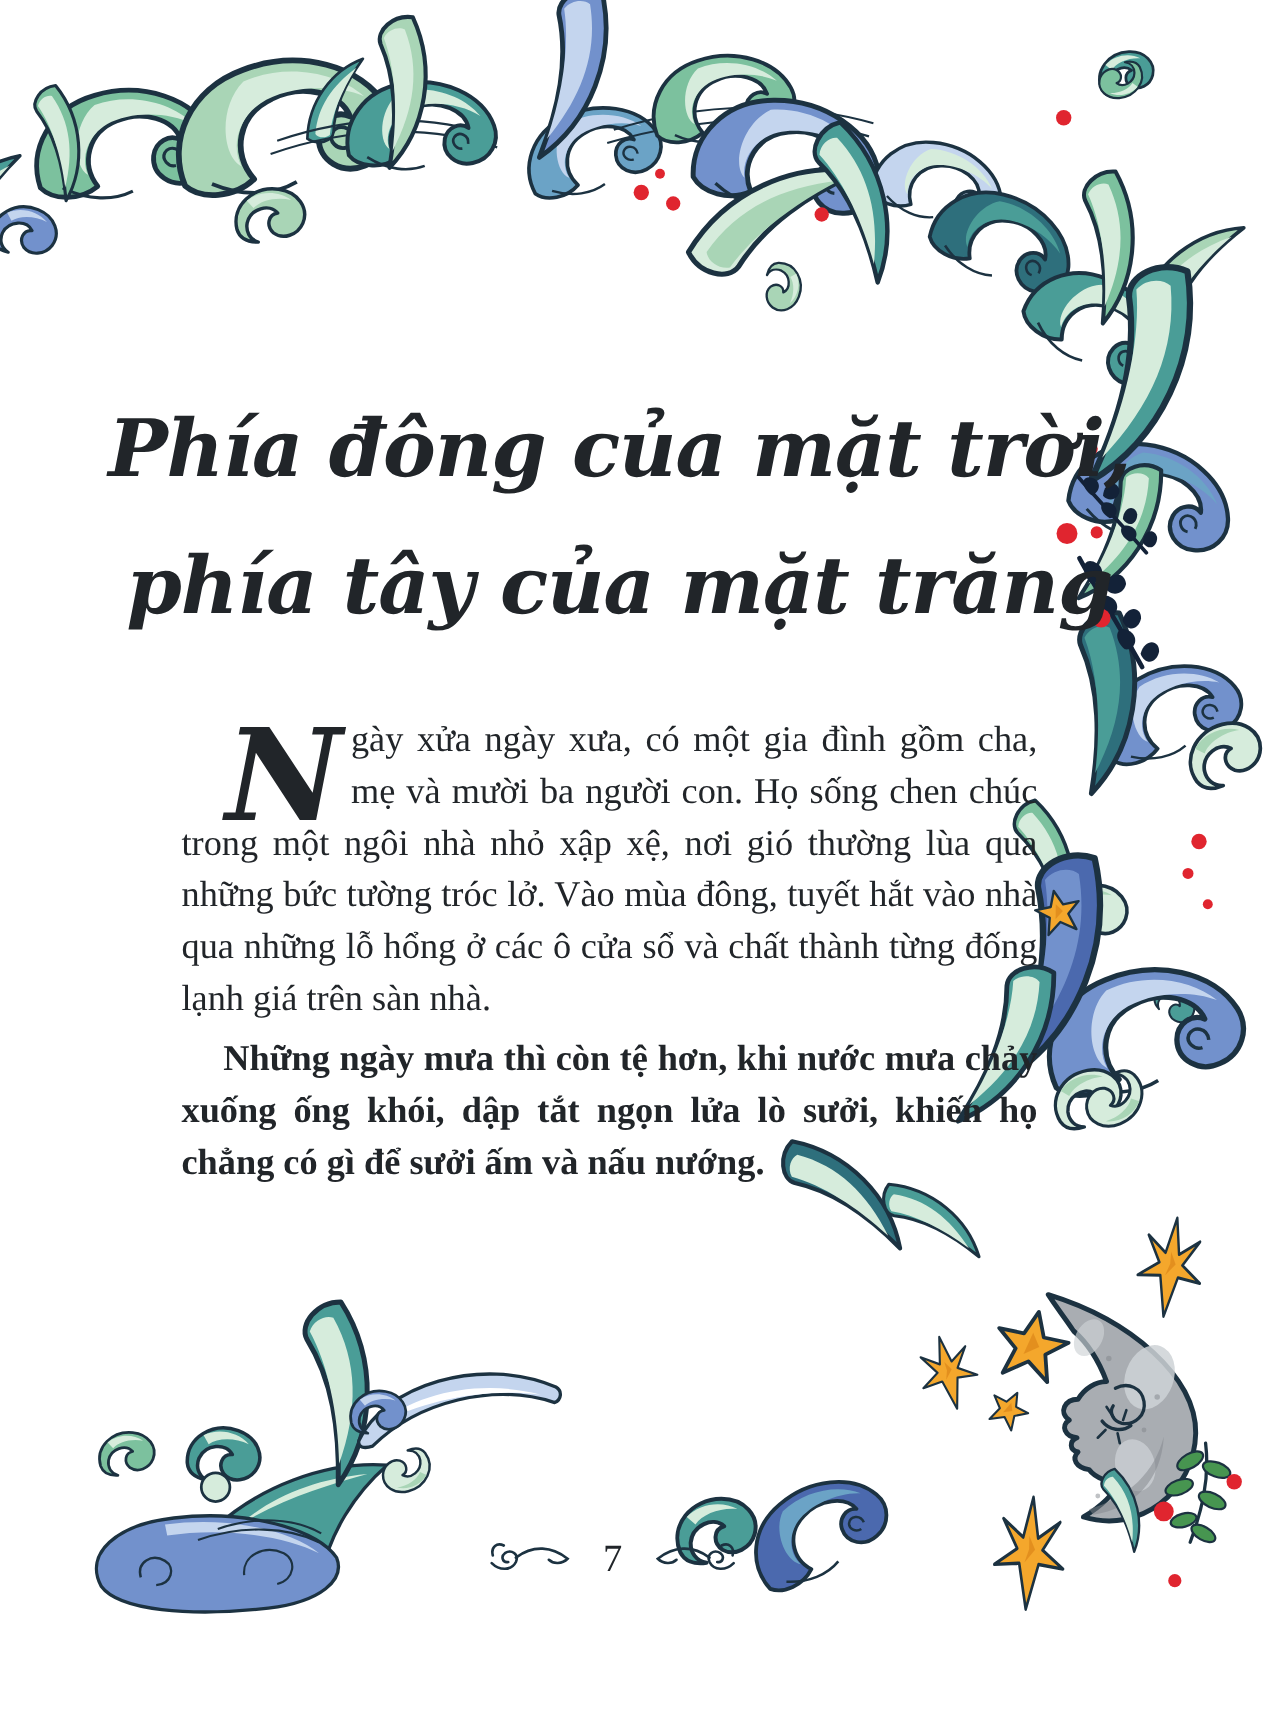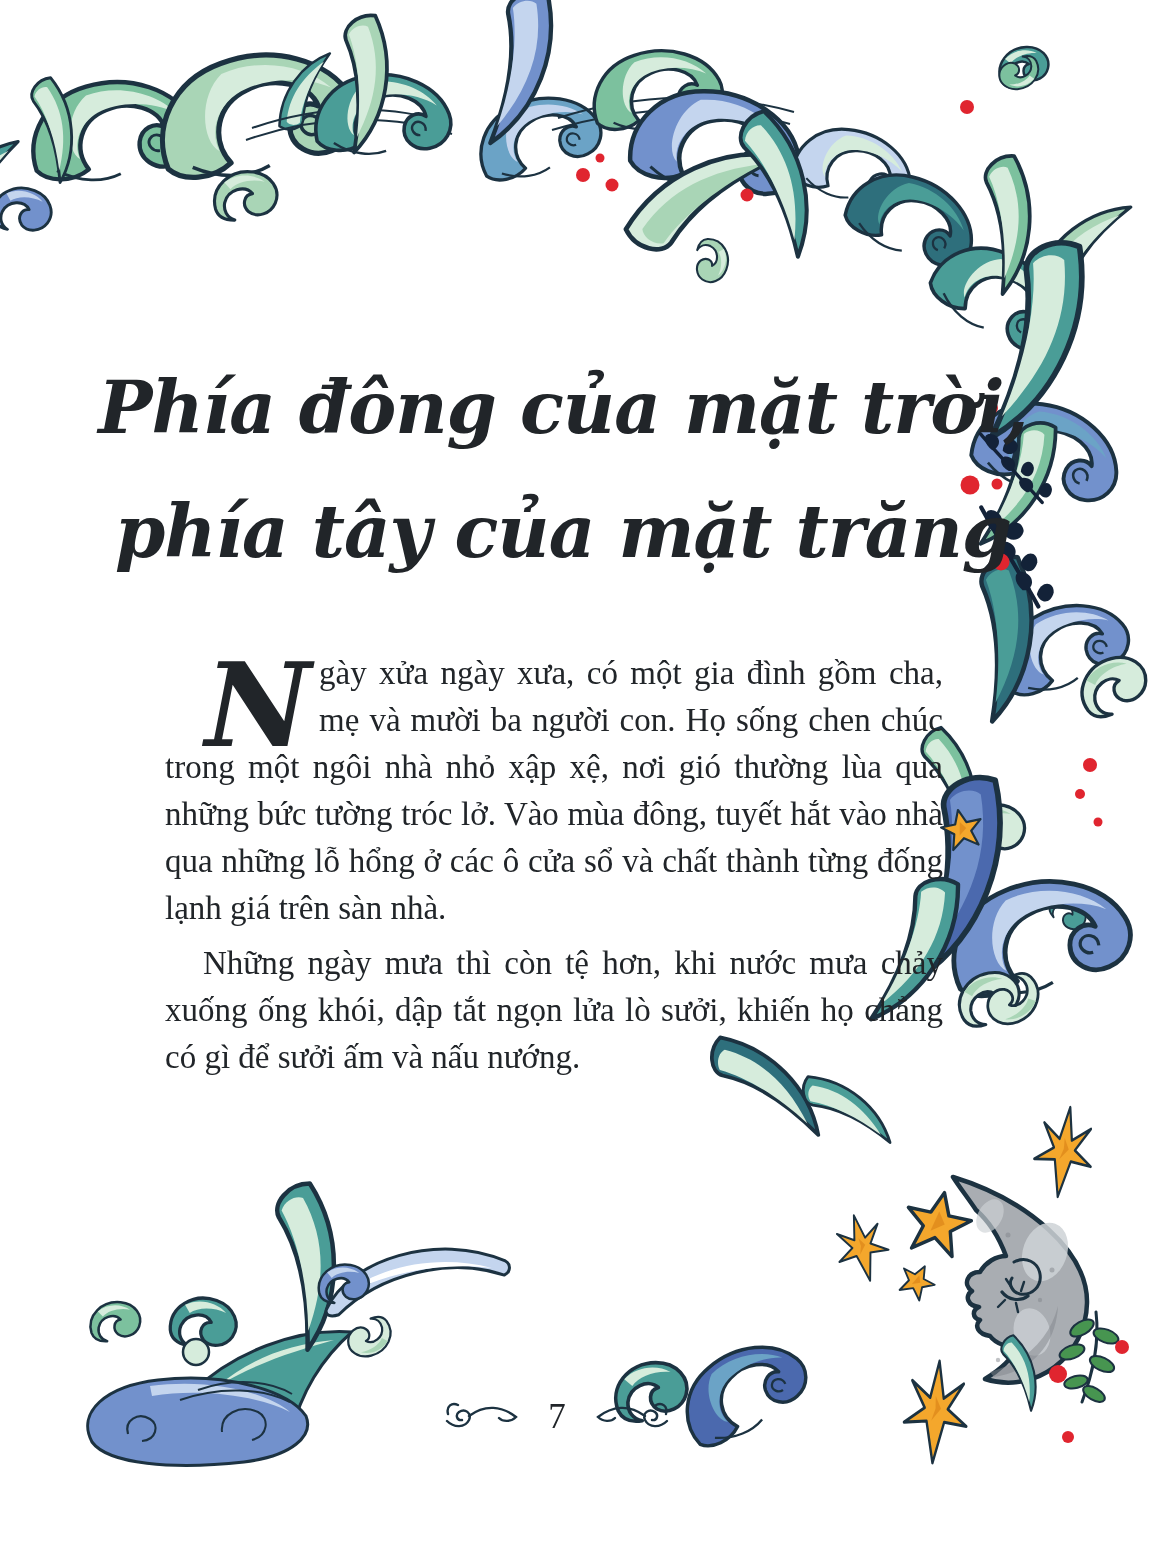--- a/index.html
+++ b/index.html
@@ -32,21 +32,21 @@
   .story p{margin:0;}
   .dropcap{
     float:left;
     font-family:"DejaVu Serif", serif;
     font-style:italic;font-weight:700;
     font-size:116px;line-height:92px;
     transform:translateY(9px);
     margin:0 8px 0 40px;
     color:var(--text);
   }
-  .para2{margin-top:8px !important;text-indent:38px;}
+  .para2{margin-top:8px !important;text-indent:38px;font-weight:bold;}
 
   .footer{
     position:absolute;top:1398px;left:0;width:100%;
     display:flex;justify-content:center;align-items:center;gap:24px;
     margin-left:-20px;
     color:var(--text);
   }
   .page-number{font-size:35px;line-height:38px;}
   .footer svg{display:block;}
 </style>

